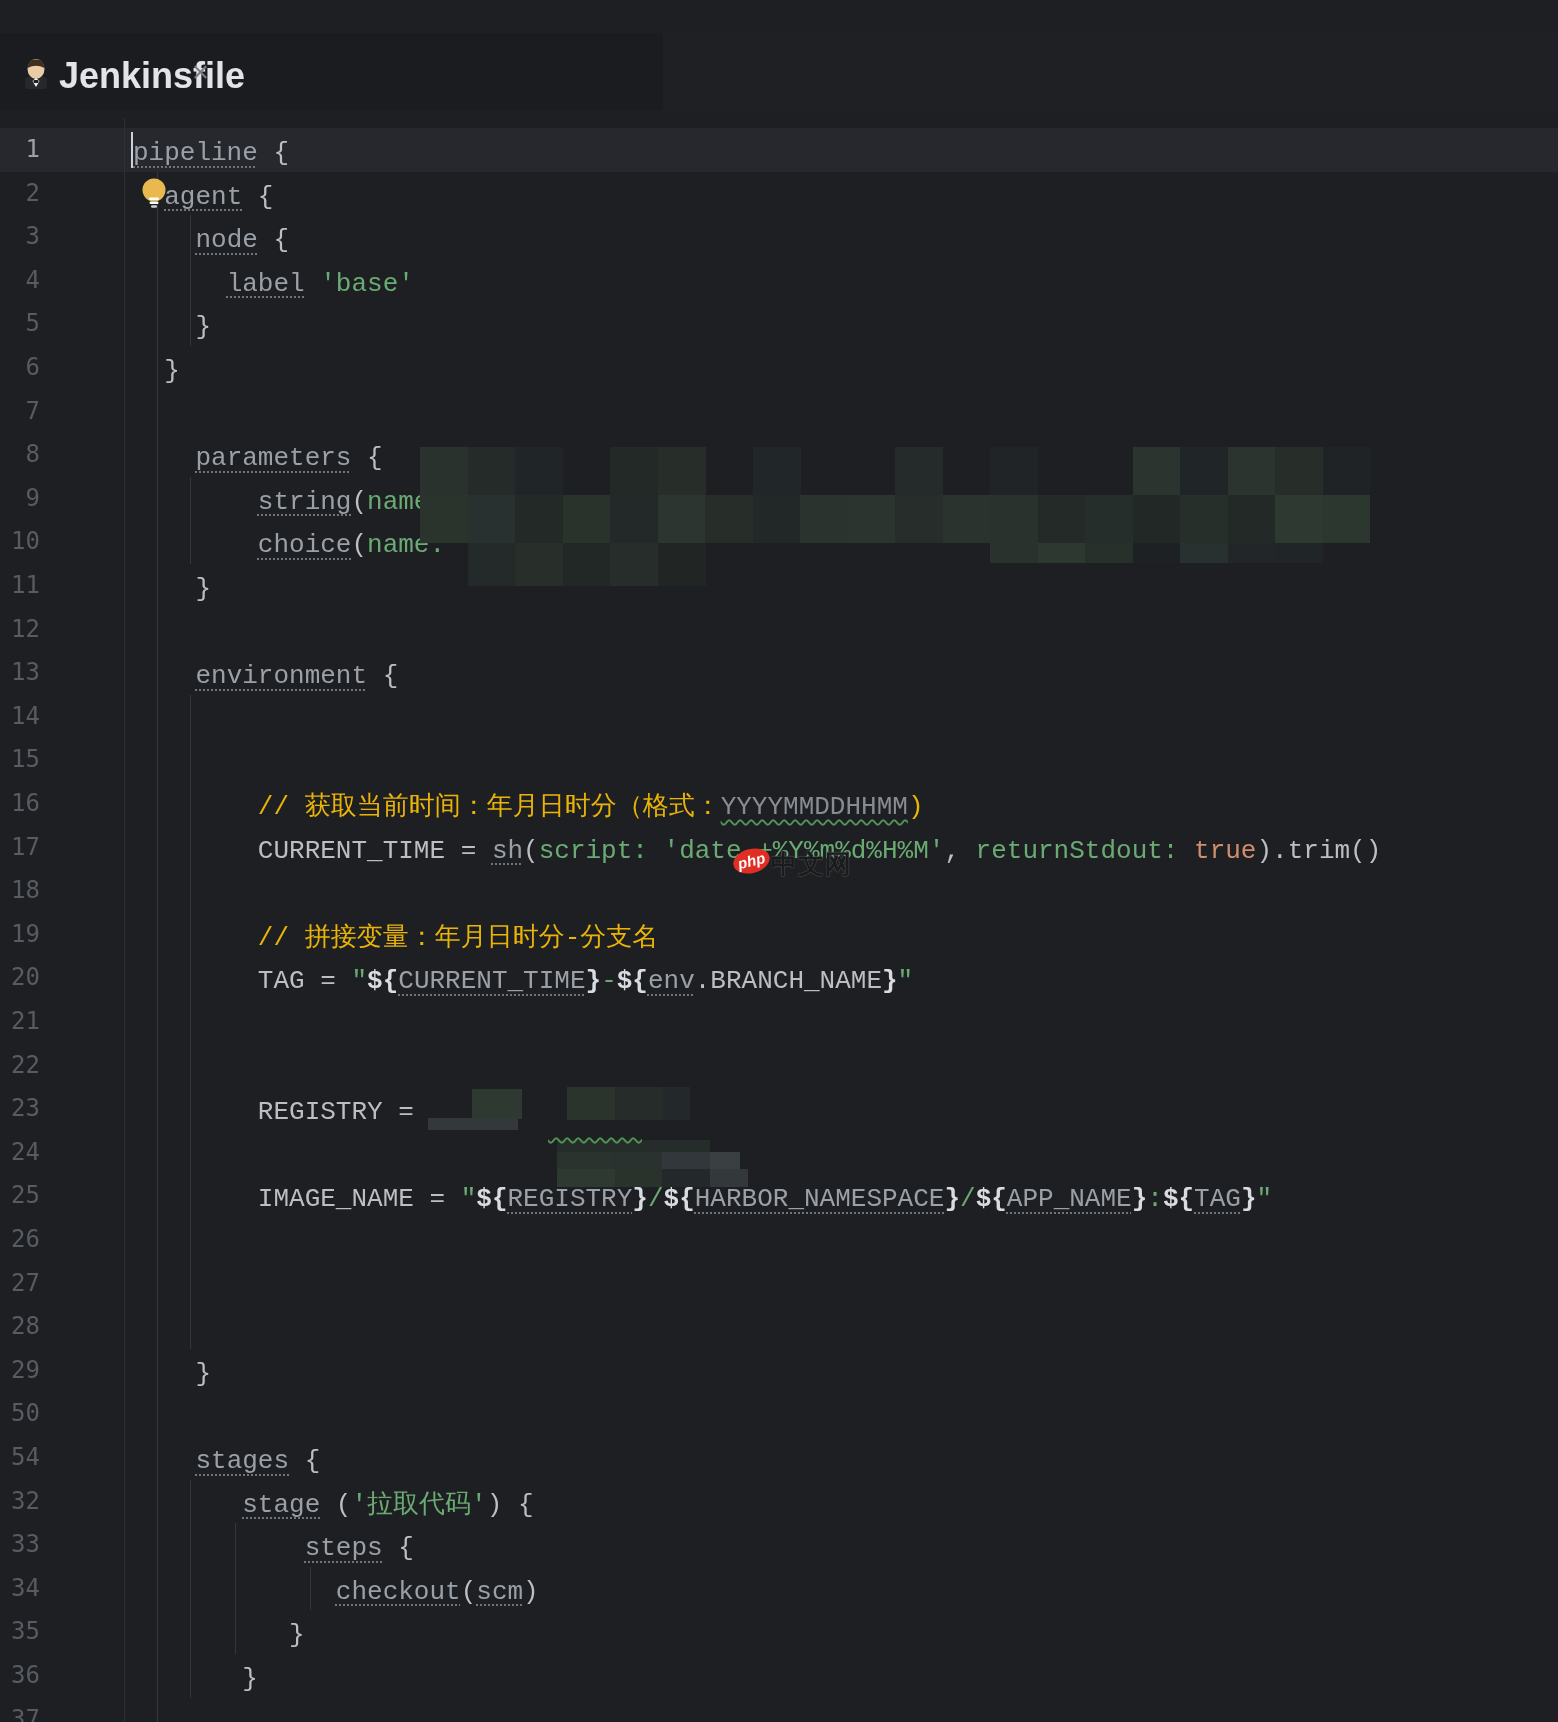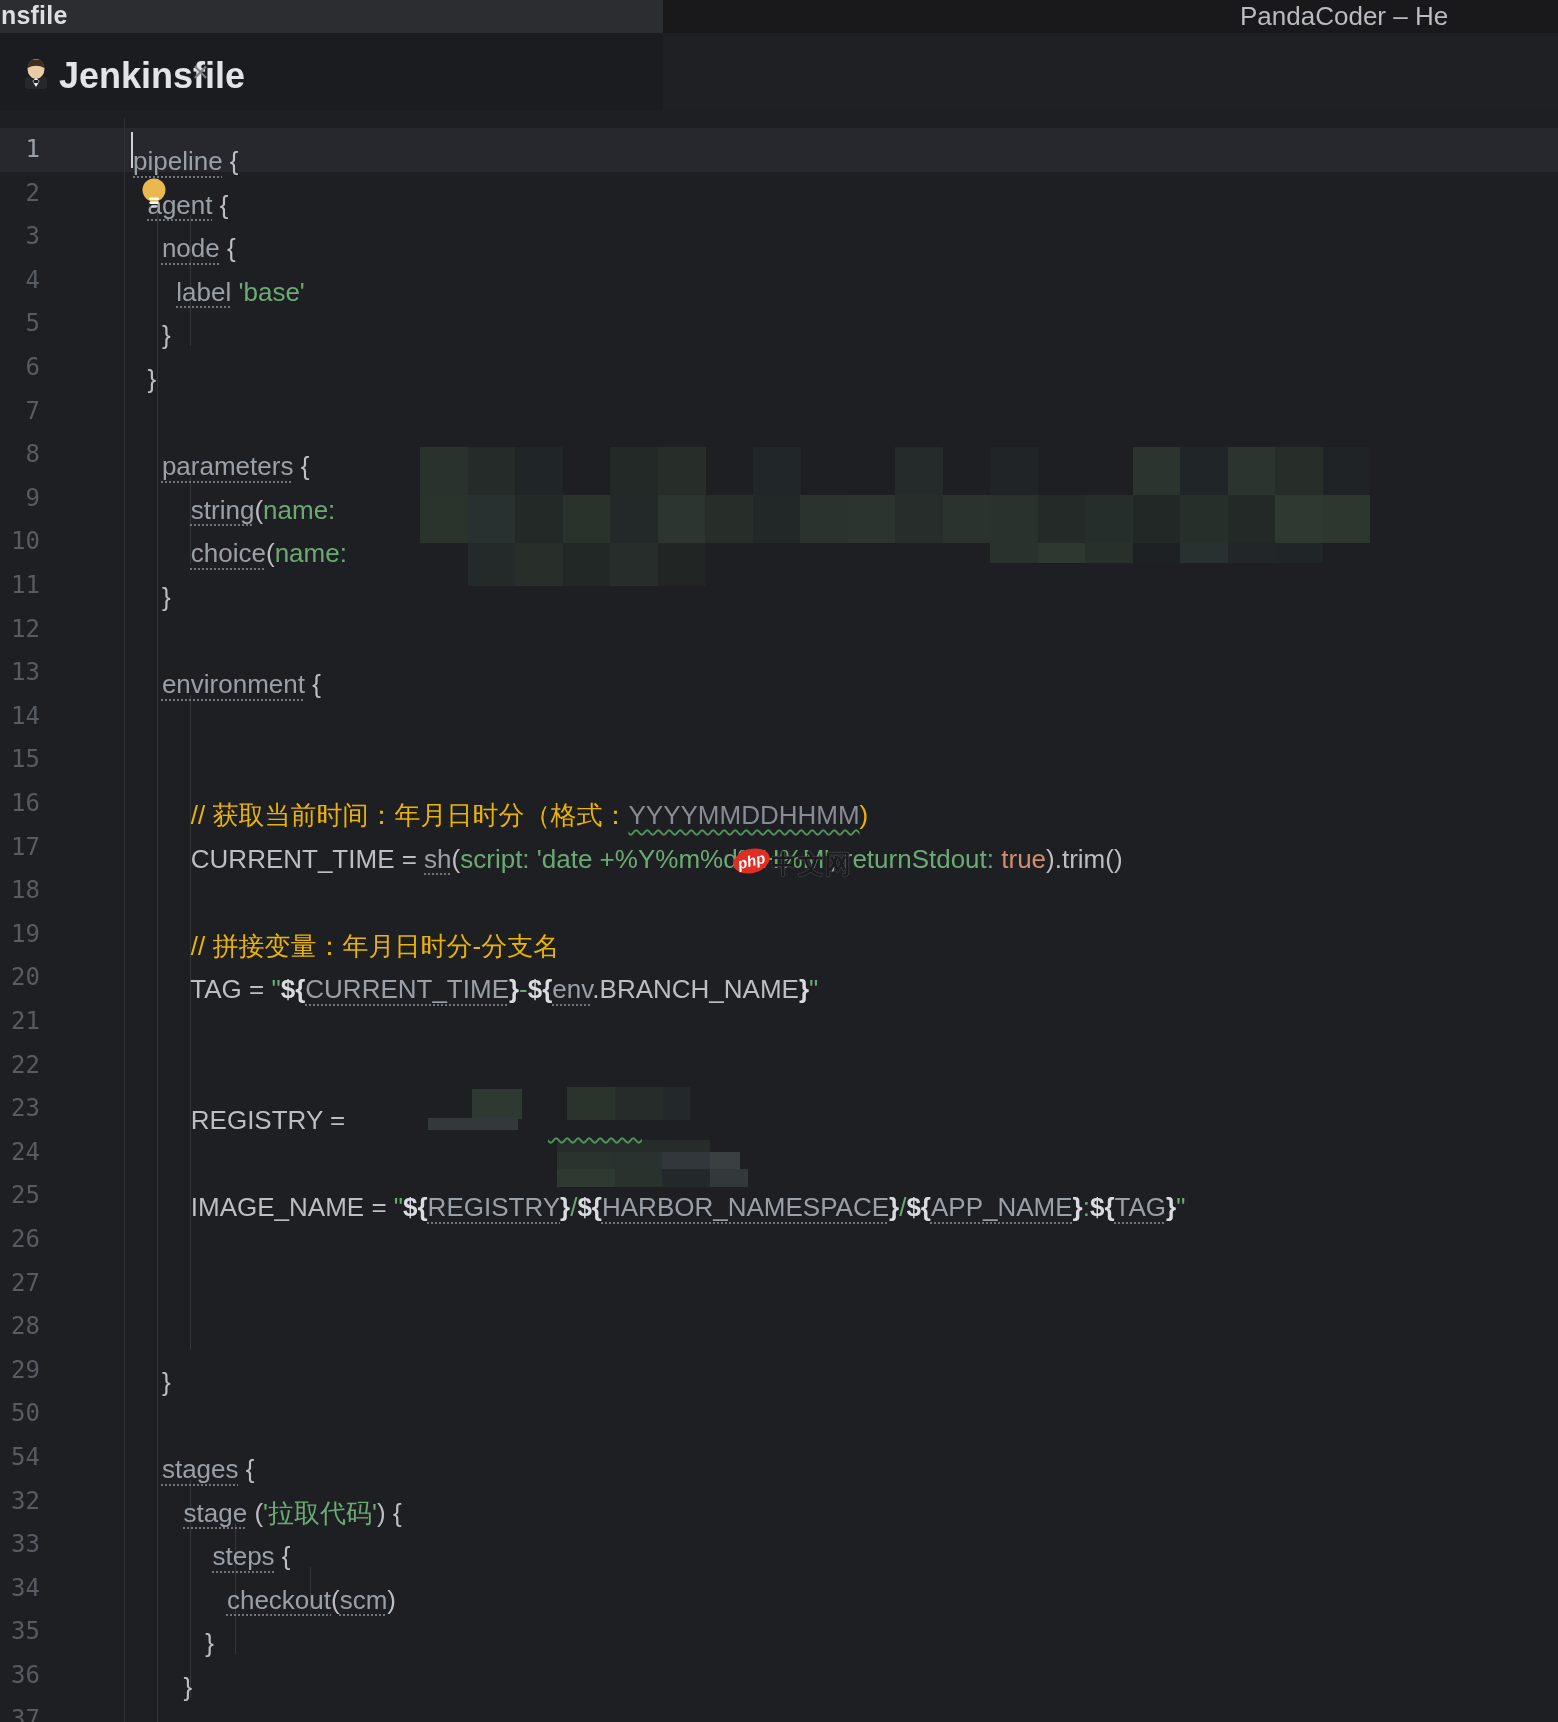--- a/index.html
+++ b/index.html
@@ -23,21 +23,21 @@
   
   .editor{position:absolute;left:0;top:118px;width:1558px;height:1604px;background:#1e1f22;}
   .cur-band{position:absolute;left:0;width:1558px;height:44px;background:#26282e;z-index:1;}
   .gutter-sep{position:absolute;left:124px;top:0;width:1px;height:1604px;background:#2e3134;z-index:2;}
   .guide{position:absolute;width:1px;background:#33363b;z-index:2;}
   .row{position:absolute;left:0;width:1558px;height:43.6px;z-index:3;}
   .ln{position:absolute;left:0;top:0;width:124px;height:43.6px;box-sizing:border-box;
       padding-right:84px;text-align:right;font-family:"DejaVu Sans Mono", monospace;
       font-size:24px;line-height:43.6px;color:#575b62;}
   .row.current .ln{color:#9ca1a9;}
-  .lc{position:absolute;left:133px;top:12px;white-space:pre;font-family:Liberation Sans, sans-serif;
+  .lc{position:absolute;left:133px;top:4px;white-space:pre;font-family:Liberation Mono, monospace;
       font-size:26px;line-height:43.6px;}
   .sg-p{color:#bcbec4;}
   .sg-u{color:#9aa0a8;text-decoration:underline dotted #70757d;text-underline-offset:6px;text-decoration-thickness:2px;}
   .sg-s{color:#6aab73;margin-top:13px;}
   .sg-o{color:#cf8e6d;}
   .sg-i{color:#d8dbe0;font-weight:700;}
   .sg-c{color:#eab308;}
   .sg-cw{color:#878b93;text-decoration:underline wavy #519458;text-underline-offset:5px;text-decoration-thickness:1.5px;}
   .caret{position:absolute;left:131px;width:2px;height:36px;background:#ced0d6;z-index:4;}
   .bulb{position:absolute;z-index:4;}
@@ -51,28 +51,20 @@
             transform:rotate(-14deg);color:#fff;font-style:italic;font-weight:700;font-size:15px;
             text-align:center;line-height:23px;font-family:"Liberation Sans",sans-serif;}
   .wm-text{position:absolute;left:38px;top:2px;font-size:26px;font-weight:700;color:#1a1b1d;
            text-shadow:0 0 1px #606060, 0 0 1px #606060;letter-spacing:1px;}
 </style>
 </head>
 <body>
 
 <div id="page">
 
-  <div class="titlebar">
-    <div class="title-left">
-      <span>nsfile</span>
-    </div>
-    <div class="title-right">
-      <span>PandaCoder – He</span>
-    </div>
-  </div>
 
   <div class="tabbar">
     <div class="tb-left"></div>
     <div class="tb-right"></div>
     <div class="tab">
       <span class="jicon">
         <svg width="28" height="32" viewBox="0 0 28 32">
           <rect x="3" y="20" width="22" height="12" rx="3" fill="#26282b"></rect>
           <ellipse cx="14" cy="12" rx="8.5" ry="10" fill="#e9cba6"></ellipse>
           <path d="M5.5 11 Q6 2.5 14 2.5 Q22 2.5 22.5 11 Q14 6.5 5.5 11 Z" fill="#3f2d1e"></path>

